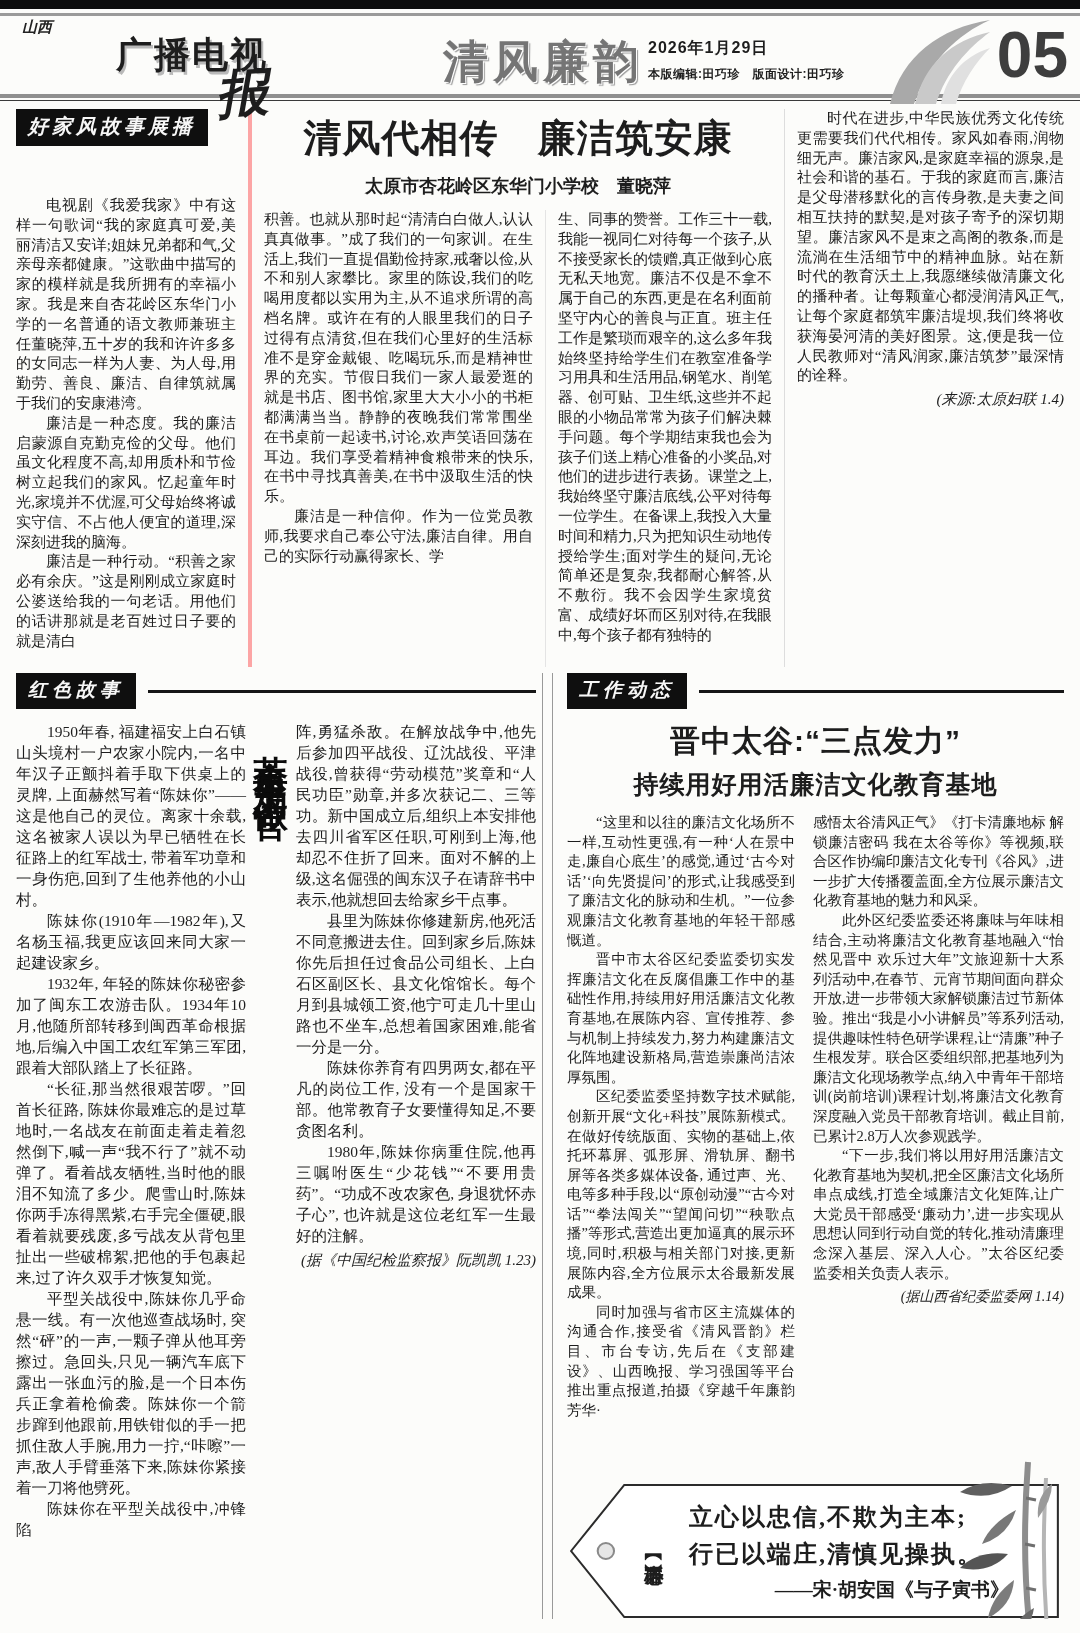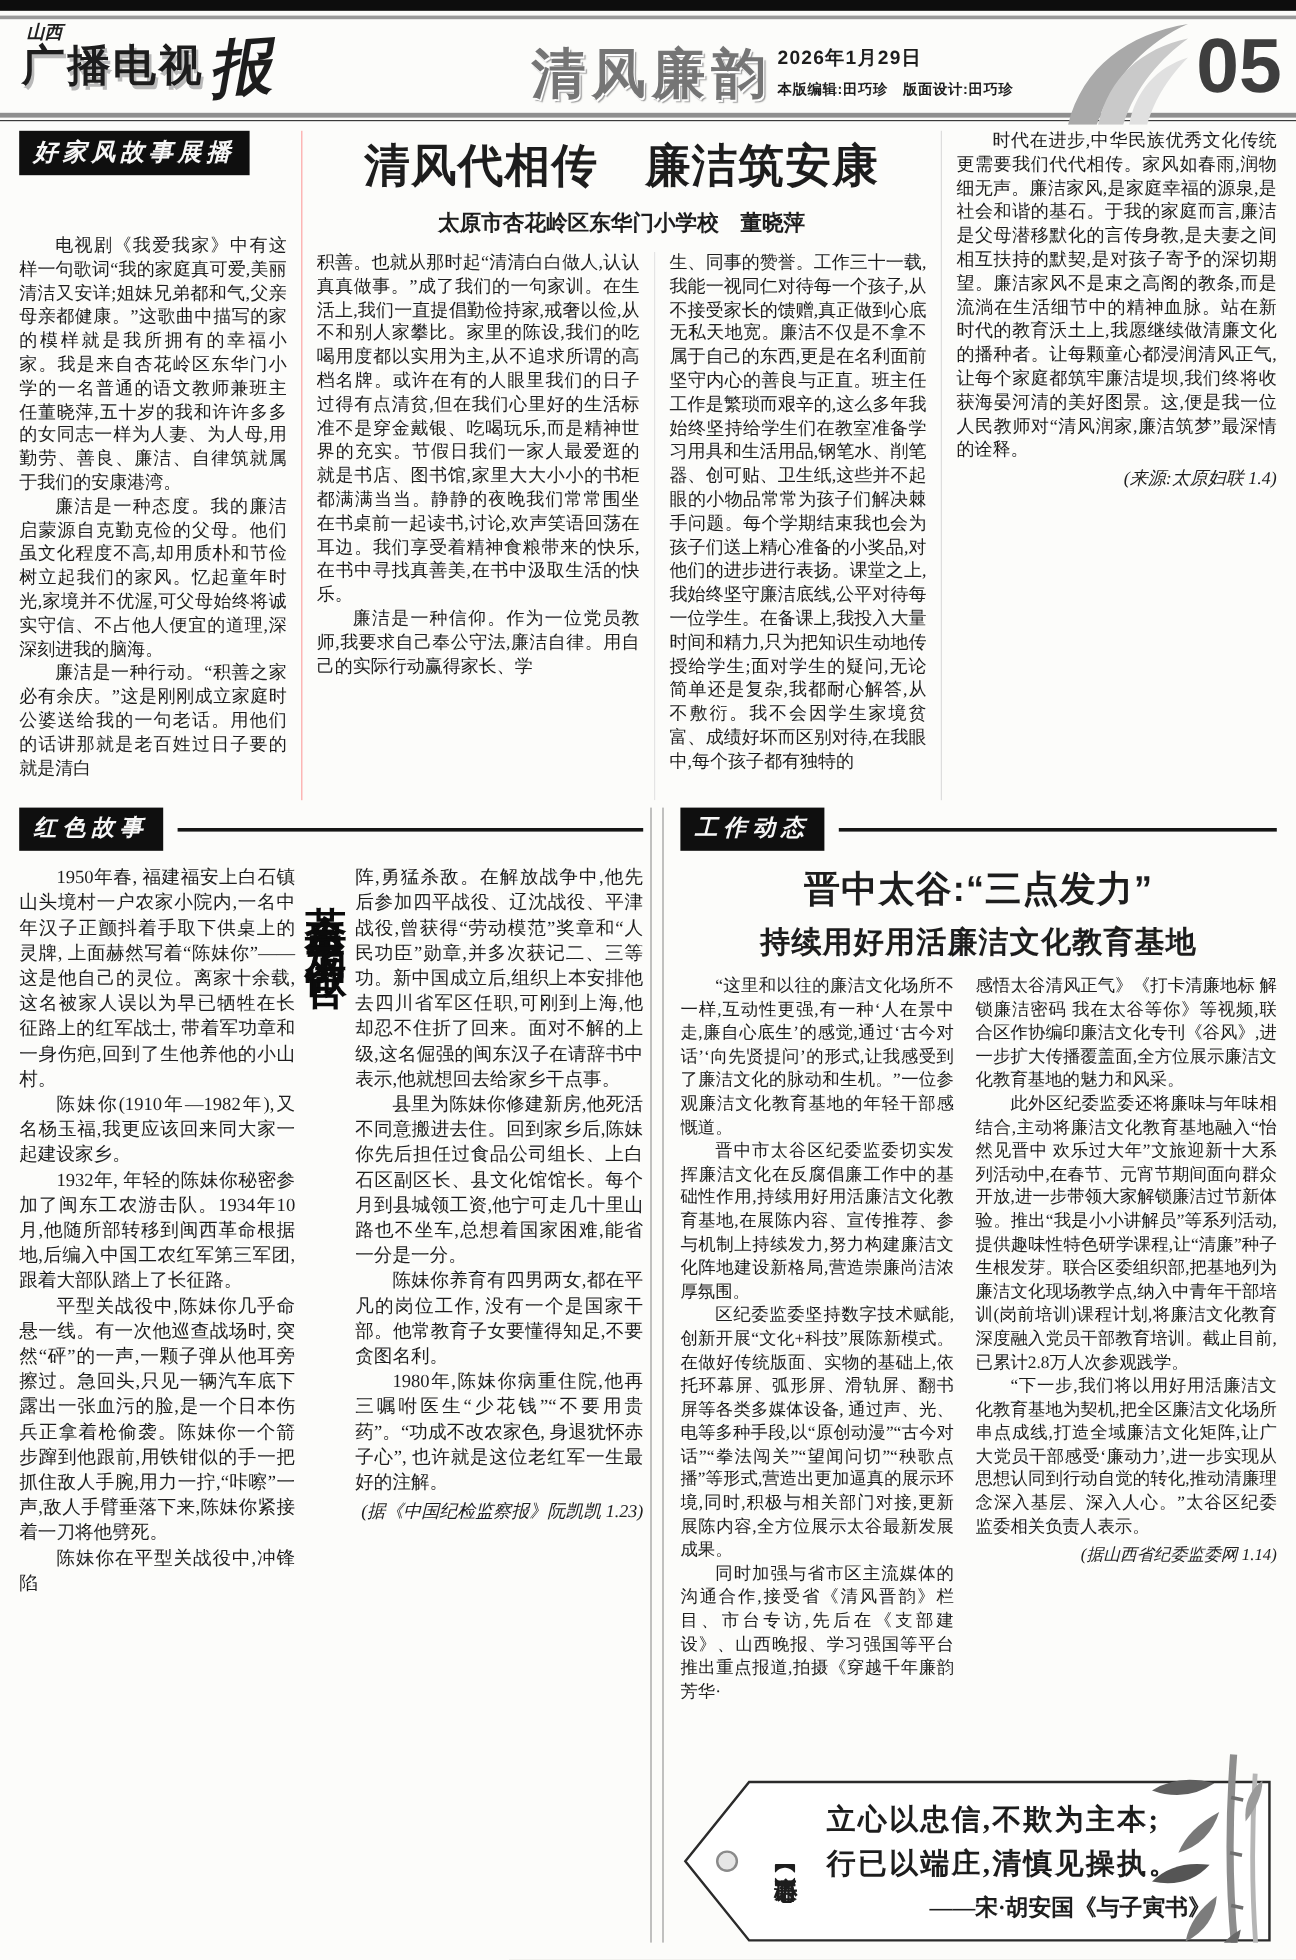--- a/index.html
+++ b/index.html
@@ -4,21 +4,21 @@
 <style>
   html,body{margin:0;padding:0;background:#e9e9e7;}
   .page{position:relative;width:1080px;height:1633px;margin:0 auto;background:#fcfcfa;
         overflow:hidden;font-family:"Liberation Serif","DejaVu Serif",serif;color:#1d1d1d;}
   
   .topbar{height:9px;background:#0d0d0d;}
   .rule-gray{height:3px;background:#9a9a9a;margin-top:4px;}
   .masthead{position:relative;height:76px;padding:2px 16px 0;}
   .logo{position:absolute;left:18px;top:2px;width:250px;}
   .logo .region{font-size:15px;font-style:italic;font-weight:bold;color:#222;display:block;margin-left:4px;}
-  .logo-row{display:flex;}
+  .logo-row{display:flex;align-items:flex-end;flex-direction:column;}
   .logo .brand{font-family:"Liberation Sans","DejaVu Sans",sans-serif;font-weight:900;font-size:36px;
                letter-spacing:2px;line-height:1;text-shadow:2px 3px 0 #b9b9b9;}
   .logo .bao{font-size:52px;font-weight:900;font-style:italic;line-height:.8;margin-left:4px;
              transform:rotate(-4deg);}
   .sec-title{position:absolute;left:443px;top:16px;font-size:45px;font-weight:bold;color:#757575;
              letter-spacing:5px;text-shadow:1px 1px 0 #fff,2px 2px 1px #999;}
   .dateblock{position:absolute;left:648px;top:22px;font-family:"Liberation Sans","DejaVu Sans",sans-serif;}
   .dateblock .d1{font-size:16px;font-weight:bold;letter-spacing:1px;}
   .dateblock .d2{font-size:12px;font-weight:bold;margin-top:7px;letter-spacing:.5px;}
   .swoosh{position:absolute;right:88px;top:4px;}
@@ -27,21 +27,21 @@
   .rule-a{height:4px;background:#8f8f8f;}
   .rule-b{height:1px;background:#3a3a3a;margin-top:2px;}
   
   .para{margin:0;text-align:justify;}
   .para.ind{text-indent:2em;}
   .badge{display:inline-block;background:#0f0f0f;color:#f7f7f7;font-weight:bold;font-style:italic;
          padding:4px 12px 6px;letter-spacing:5px;}
   .src{font-style:italic;text-align:right;margin-top:4px;}
   
   .top-section{display:flex;height:566px;padding:8px 16px 0;box-sizing:border-box;overflow:hidden;}
-  .intro-col{width:236px;padding-right:12px;border-right:1px solid #fca5a5;box-sizing:border-box;}
+  .intro-col{width:236px;padding-right:12px;border-right:4px solid #fca5a5;box-sizing:border-box;}
   .intro-col .badge{font-size:20px;letter-spacing:4px;}
   .intro-paras{margin-top:50px;font-size:15px;line-height:19.8px;}
   .mid-col{width:532px;padding:0 12px;box-sizing:border-box;display:flex;flex-direction:column;}
   .art-title{font-family:"Liberation Sans","DejaVu Sans",sans-serif;font-weight:900;font-size:38px;
              text-align:center;letter-spacing:1px;margin:4px 0 10px;white-space:nowrap;}
   .art-byline{font-family:Liberation Sans, sans-serif;font-weight:bold;font-size:18px;
               text-align:center;margin-bottom:12px;}
   .mid-cols{display:flex;flex:1;overflow:hidden;}
   .mcol1{width:282px;padding-right:12px;border-right:1px solid #e4e4e4;box-sizing:border-box;
          font-size:15px;line-height:19.8px;}
@@ -153,20 +153,21 @@
       <div class="sec-head">
         <span class="badge">红色故事</span>
         <span class="rule"></span>
       </div>
       <div class="red-body">
         <div class="red-c1">
 
         <p class="para ind">1950年春, 福建福安上白石镇山头境村一户农家小院内,一名中年汉子正颤抖着手取下供桌上的灵牌, 上面赫然写着“陈妹你”——这是他自己的灵位。离家十余载,这名被家人误以为早已牺牲在长征路上的红军战士, 带着军功章和一身伤疤,回到了生他养他的小山村。</p>
             <p class="para ind">陈妹你(1910年—1982年),又名杨玉福,我更应该回来同大家一起建设家乡。</p>
             <p class="para ind">1932年, 年轻的陈妹你秘密参加了闽东工农游击队。1934年10月,他随所部转移到闽西革命根据地,后编入中国工农红军第三军团,跟着大部队踏上了长征路。</p>
+            <p class="para ind">“长征,那当然很艰苦啰。”回首长征路, 陈妹你最难忘的是过草地时,一名战友在前面走着走着忽然倒下,喊一声“我不行了”就不动弹了。看着战友牺牲,当时他的眼泪不知流了多少。爬雪山时,陈妹你两手冻得黑紫,右手完全僵硬,眼看着就要残废,多亏战友从背包里扯出一些破棉絮,把他的手包裹起来,过了许久双手才恢复知觉。</p>
             <p class="para ind">平型关战役中,陈妹你几乎命悬一线。有一次他巡查战场时, 突然“砰”的一声,一颗子弹从他耳旁擦过。急回头,只见一辆汽车底下露出一张血污的脸,是一个日本伤兵正拿着枪偷袭。陈妹你一个箭步蹿到他跟前,用铁钳似的手一把抓住敌人手腕,用力一拧,“咔嚓”一声,敌人手臂垂落下来,陈妹你紧接着一刀将他劈死。</p>
             <p class="para ind">陈妹你在平型关战役中,冲锋陷</p>
           </div>
         <div class="vert-strip">
           <div class="vert-headline">革命不是为了做官</div>
         </div>
         <div class="red-c2">
           <div>
 
           <p class="para">阵,勇猛杀敌。在解放战争中,他先后参加四平战役、辽沈战役、平津战役,曾获得“劳动模范”奖章和“人民功臣”勋章,并多次获记二、三等功。新中国成立后,组织上本安排他去四川省军区任职,可刚到上海,他却忍不住折了回来。面对不解的上级,这名倔强的闽东汉子在请辞书中表示,他就想回去给家乡干点事。</p>

